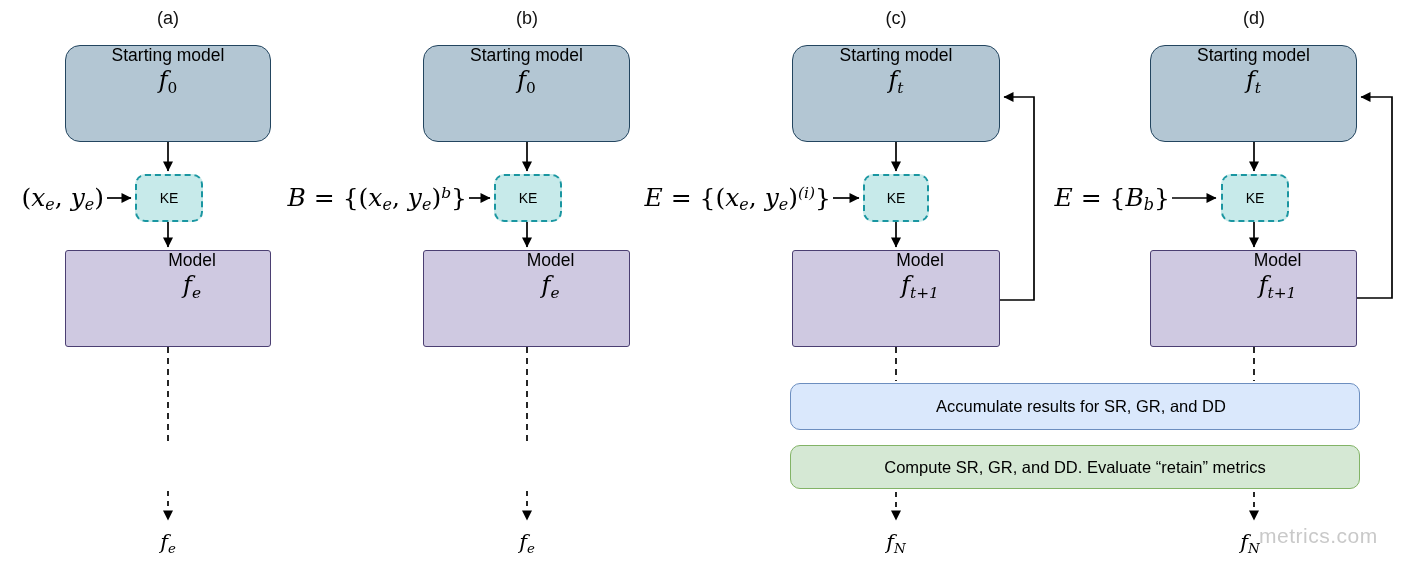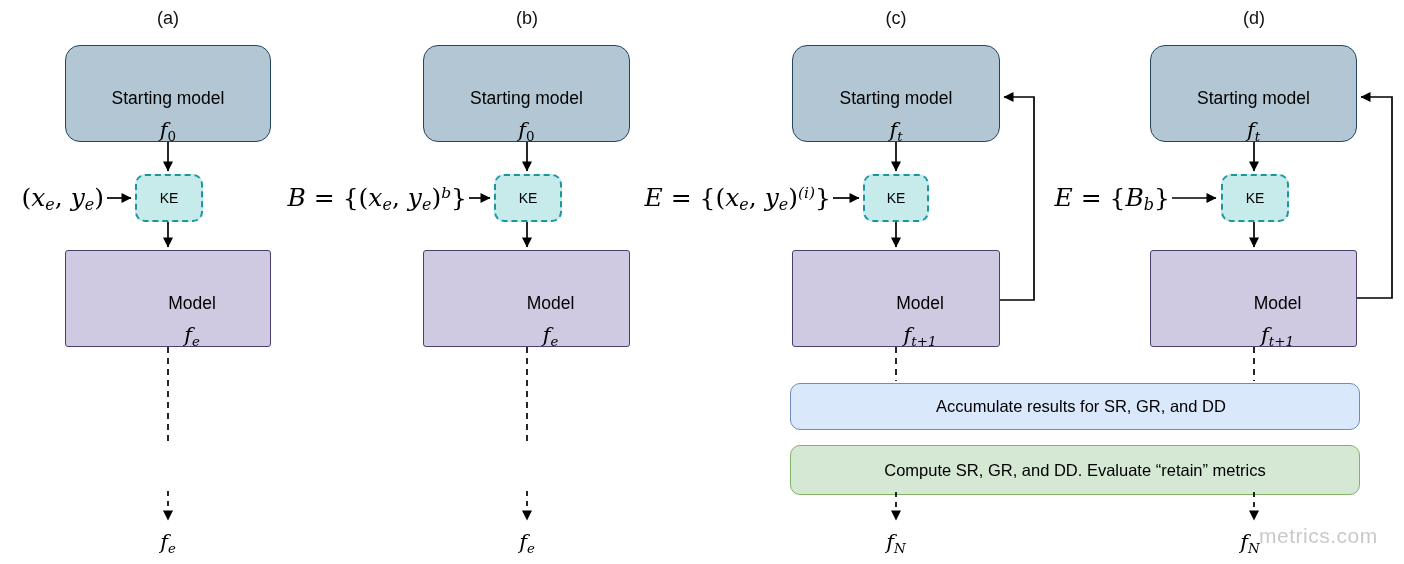--- a/index.html
+++ b/index.html
@@ -14,34 +14,34 @@
   #connectors {
     position:absolute; left:0; top:0; width:1404px; height:564px;
     pointer-events:none; z-index:3;
   }
   .panel-label {
     position:absolute; width:60px; text-align:center;
     font-size:18px; color:#111; z-index:2;
   }
   .box {
     position:absolute; box-sizing:border-box; z-index:2;
-    display:flex; flex-direction:column; align-items:center; justify-content:flex-end;
-    gap:12px; text-align:center;
+    display:flex; flex-direction:column; align-items:center; justify-content:flex-start;
+    gap:3px; text-align:center;
   }
   .start-box {
     background: var(--start_fill); border:1.6px solid var(--start_stroke);
     border-radius:15px;
   }
   .model-box {
     background: var(--model_fill); border:1.6px solid var(--model_stroke);
     border-radius:3px;
     padding-left:48px;
   }
   .box-title { font-size:17.5px; line-height:1.1; }
-  .box-math  { font-family:"DejaVu Serif", serif; font-size:21px; line-height:1; }
+  .box-math  { font-family:"DejaVu Serif", serif; font-size:24px; line-height:1; }
   .ke-box {
     position:absolute; box-sizing:border-box; z-index:2;
     background: var(--ke_fill); border:2px dashed var(--ke_stroke);
     border-radius:10px;
     display:flex; align-items:center; justify-content:center;
     font-size:14px;
   }
   .bar {
     position:absolute; box-sizing:border-box; z-index:2;
     display:flex; align-items:center; justify-content:center;
@@ -156,17 +156,17 @@
   </div>
   <div class="ke-box" style="left:1221px; top:174px; width:68px; height:48px;">KE</div>
   <div class="formula right-aligned" style="right:234px; top:182px;"><span class="tok-cal">E</span><span class="tok-n"> = {</span><span class="tok-cal">B</span><span class="tok-sub">b</span><span class="tok-n">}</span></div>
   <div class="box model-box" style="left:1150px; top:250px; width:207px; height:97px;">
     <span class="box-title">Model</span>
     <span class="box-math"><span class="tok-v">f</span><span class="tok-sub">t+1</span></span>
   </div>
   <div class="output-math" style="left:1222px; top:527px; width:56px;"><span class="tok-v">f</span><span class="tok-sub">N</span></div>
 
   <div class="bar bar-blue" style="left:790px; top:383px; width:570px; height:47px;">Accumulate results for SR, GR, and DD</div>
-  <div class="bar bar-green" style="left:790px; top:445px; width:570px; height:50px;">Compute SR, GR, and DD. Evaluate “retain” metrics</div>
+  <div class="bar bar-green" style="left:790px; top:445px; width:570px; height:44px;">Compute SR, GR, and DD. Evaluate “retain” metrics</div>
 
   <div class="watermark" style="left:1259px; top:524px;">metrics.com</div>
 
 </div>
 
 </body></html>

